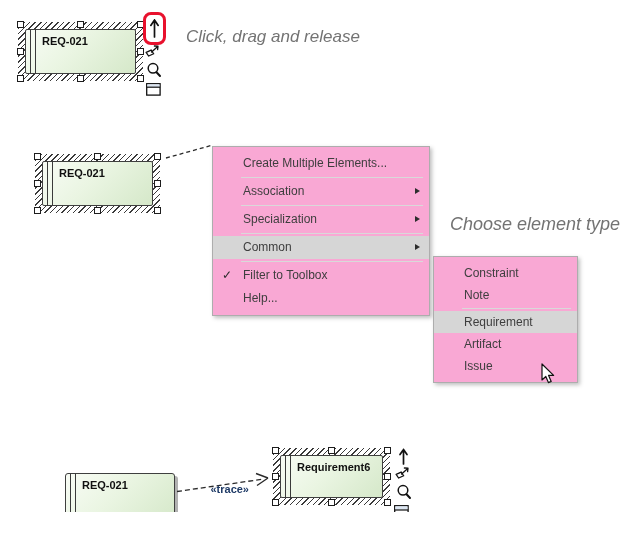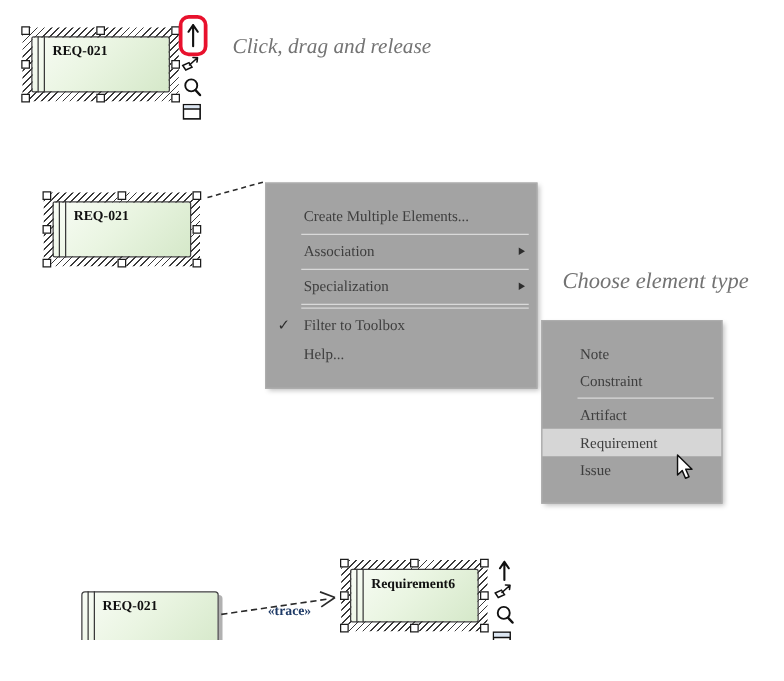--- a/index.html
+++ b/index.html
@@ -1,18 +1,18 @@
 <!DOCTYPE html>
 <html><head>
 <meta charset="utf-8">
 <style>
   html,body{margin:0;padding:0;background:#fff;}
   .canvas{
     position:relative;width:627px;height:512px;background:#ffffff;overflow:hidden;
-    font-family:Liberation Serif, serif;
+    font-family:Liberation Sans, sans-serif;
   }
   
   .ea-frame{
     position:absolute;
     background:repeating-linear-gradient(135deg,#3a3a3a 0,#3a3a3a 1px,#ffffff 1px,#ffffff 4px);
   }
   .ea-el{
     position:absolute;inset:7px;
     background:linear-gradient(135deg,#f8fcf5 0%,#eaf5e2 45%,#d5e8c9 100%);
     border:1.2px solid #3f3f3f;border-radius:2px;
@@ -41,22 +41,22 @@
   .red-rect{
     position:absolute;left:143px;top:12px;width:23px;height:33px;box-sizing:border-box;
     border:3px solid #e8112d;border-radius:8px;z-index:15;
   }
   
   .note{
     position:absolute;color:#737373;font-style:italic;white-space:nowrap;z-index:20;
   }
   
   .menu{
-    position:absolute;box-sizing:border-box;background:#a3a3a3;border:1px solid #adadad;
-    box-shadow:2px 2px 4px rgba(0,0,0,0.25);padding:15px 0;z-index:30;
+    position:absolute;box-sizing:border-box;background:#f9a8d4;border:1px solid #adadad;
+    box-shadow:2px 2px 4px rgba(0,0,0,0.25);padding:5px 0;z-index:30;
     font-size:12px;color:#3e3e3e;
   }
   .mi{position:relative;height:23px;line-height:23px;padding:0 24px 0 30px;white-space:nowrap;}
   .menu-sub .mi{height:22px;line-height:22px;}
   .mi.hl{background:#d6d6d6;}
   .msep{height:1px;background:#d9d9d9;margin:2px 6px 2px 28px;}
   .sub-arrow{
     position:absolute;right:9px;top:8px;width:0;height:0;
     border-left:5px solid #2d2d2d;border-top:3.5px solid transparent;border-bottom:3.5px solid transparent;
   }
@@ -139,45 +139,49 @@
     <div class="mi">
       <span class="mi-label">Association</span>
       <span class="sub-arrow"></span>
     </div>
     <div class="msep"></div>
     <div class="mi">
       <span class="mi-label">Specialization</span>
       <span class="sub-arrow"></span>
     </div>
     <div class="msep"></div>
+    <div class="mi hl">
+      <span class="mi-label">Common</span>
+      <span class="sub-arrow"></span>
+    </div>
     <div class="msep"></div>
     <div class="mi">
       <span class="check">✓</span>
       <span class="mi-label">Filter to Toolbox</span>
     </div>
     <div class="mi">
       <span class="mi-label">Help...</span>
     </div>
   </div>
 
   <div class="note" style="left:450px;top:214px;font-size:18px">Choose element type</div>
 
   <div class="menu menu-sub" style="left:433px;top:256px;width:145px">
     <div class="mi">
+      <span class="mi-label">Constraint</span>
+    </div>
+    <div class="mi">
       <span class="mi-label">Note</span>
     </div>
-    <div class="mi">
-      <span class="mi-label">Constraint</span>
-    </div>
-    <div class="msep"></div>
-    <div class="mi">
-      <span class="mi-label">Artifact</span>
-    </div>
+    <div class="msep"></div>
     <div class="mi hl">
       <span class="mi-label">Requirement</span>
+    </div>
+    <div class="mi">
+      <span class="mi-label">Artifact</span>
     </div>
     <div class="mi">
       <span class="mi-label">Issue</span>
     </div>
   </div>
 
   <span class="cursor">
     <svg width="14" height="21" viewBox="0 0 14 21">
       <path d="M1,1 L1,17 L4.8,13.5 L7.4,19.6 L10.2,18.4 L7.6,12.4 L12.6,12.4 Z" fill="#fff" stroke="#111" stroke-width="1.2" stroke-linejoin="round"></path>
     </svg>

